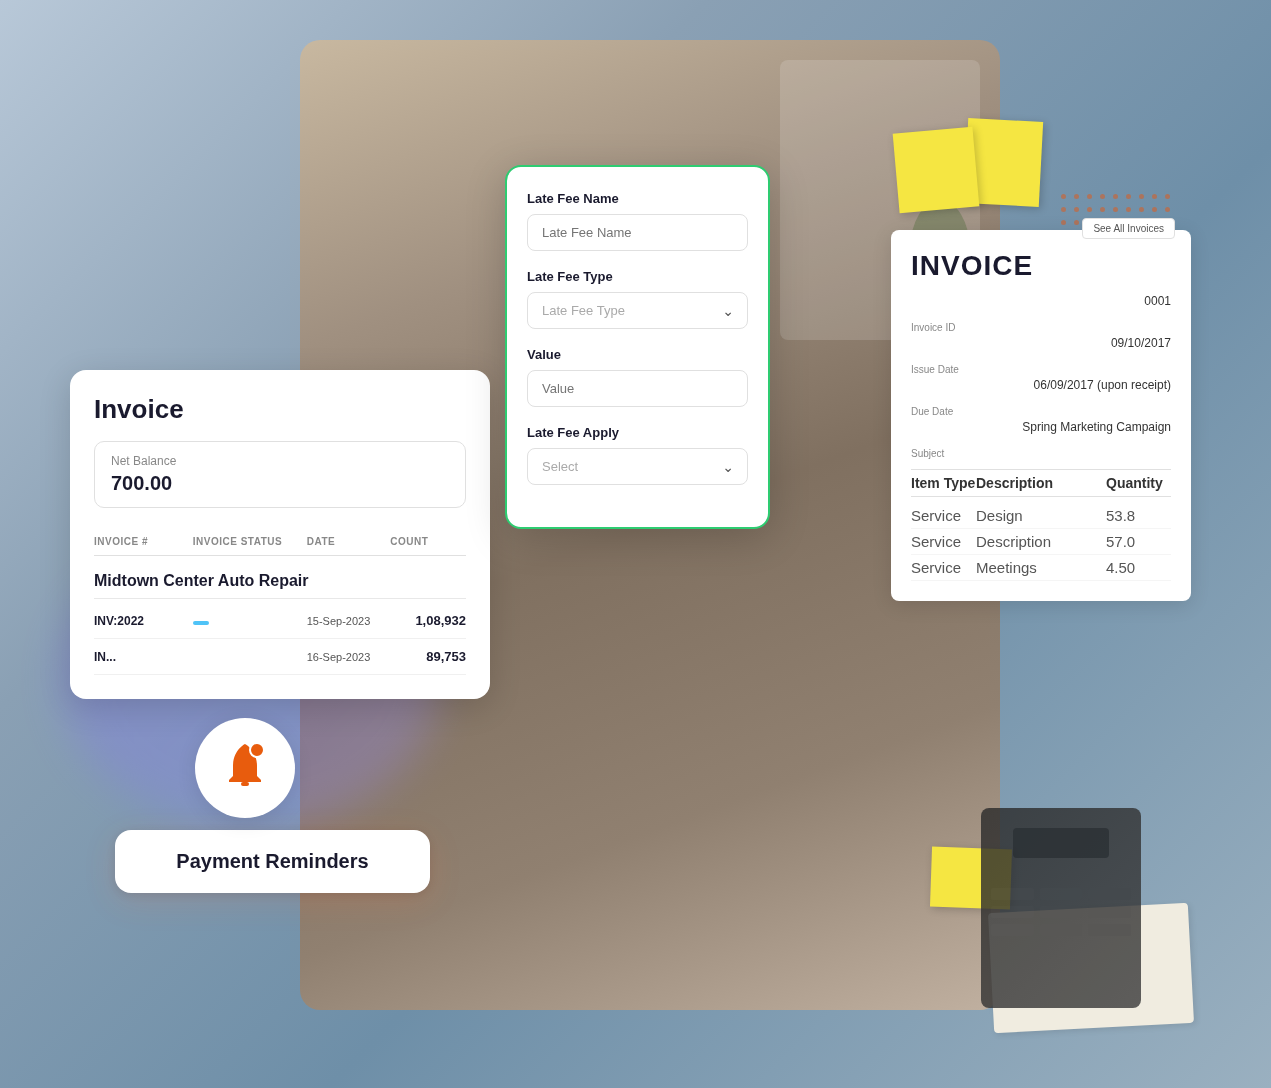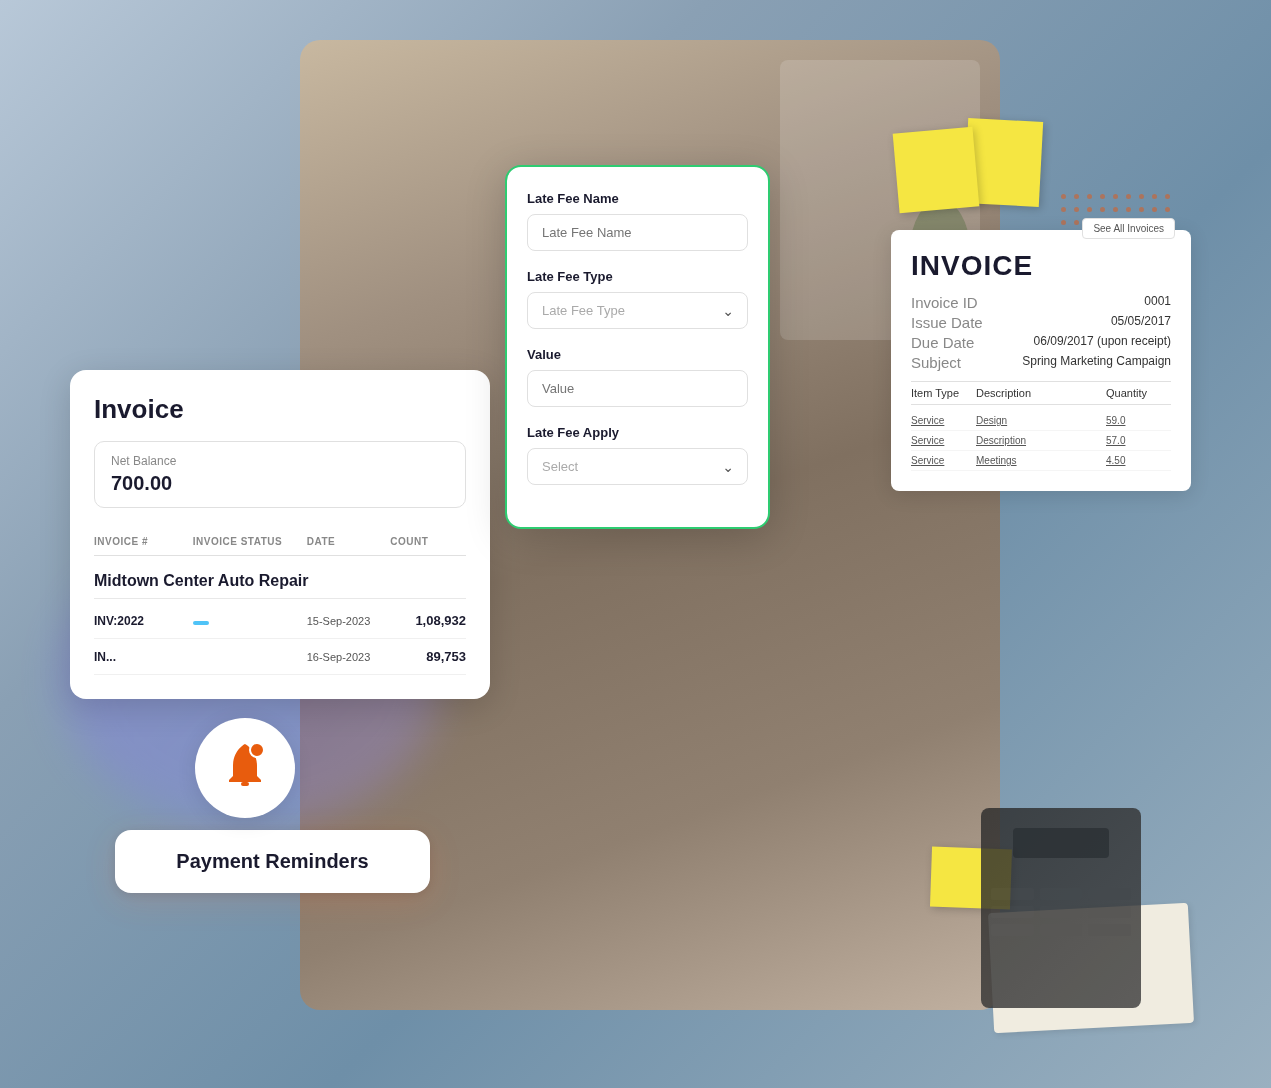--- a/index.html
+++ b/index.html
@@ -242,55 +242,55 @@
       letter-spacing: 1px;
     }
 
     .invoice-doc-row {
       display: flex;
       justify-content: space-between;
       margin-bottom: 3px;
     }
 
     .invoice-doc-row span:first-child {
-      font-size: 15px;
+      font-size: 10px;
       color: #888;
+      margin-top: 28px;
     }
 
     .invoice-doc-row span:last-child {
       font-size: 12px;
       color: #333;
     }
 
     .invoice-doc-table-header {
       display: grid;
       grid-template-columns: 1fr 2fr 1fr;
       border-top: 1px solid #e0e0e0;
       border-bottom: 1px solid #e0e0e0;
       padding: 5px 0;
       margin: 10px 0 6px;
     }
 
     .invoice-doc-table-header span {
-      font-size: 11px;
-      font-weight: 400;
+      font-size: 14px;
+      font-weight: 700;
       color: #333;
     }
 
     .invoice-doc-table-row {
       display: grid;
       grid-template-columns: 1fr 2fr 1fr;
       padding: 4px 0;
       border-bottom: 1px solid #f5f5f5;
     }
 
     .invoice-doc-table-row span {
-      font-size: 10px;
+      font-size: 15px;
       color: #555;
-      text-decoration: underline;
     }
 
     
     .payment-reminder-card {
       position: absolute;
       bottom: 195px;
       left: 115px;
       width: 315px;
       background: #fff;
       border-radius: 16px;
@@ -627,42 +627,42 @@
 
   <div class="invoice-doc-title">INVOICE</div>
 
   <div>
     <div class="invoice-doc-row">
       <span>Invoice ID</span>
       <span>0001</span>
     </div>
     <div class="invoice-doc-row">
       <span>Issue Date</span>
-      <span>05/05/2017</span>
+      <span>09/10/2017</span>
     </div>
     <div class="invoice-doc-row">
       <span>Due Date</span>
       <span>06/09/2017 (upon receipt)</span>
     </div>
     <div class="invoice-doc-row">
       <span>Subject</span>
       <span>Spring Marketing Campaign</span>
     </div>
   </div>
 
   <div class="invoice-doc-table-header">
     <span>Item Type</span>
     <span>Description</span>
     <span>Quantity</span>
   </div>
 
   <div class="invoice-doc-table-row">
     <span>Service</span>
     <span>Design</span>
-    <span>59.0</span>
+    <span>53.8</span>
   </div>
   <div class="invoice-doc-table-row">
     <span>Service</span>
     <span>Description</span>
     <span>57.0</span>
   </div>
   <div class="invoice-doc-table-row">
     <span>Service</span>
     <span>Meetings</span>
     <span>4.50</span>

